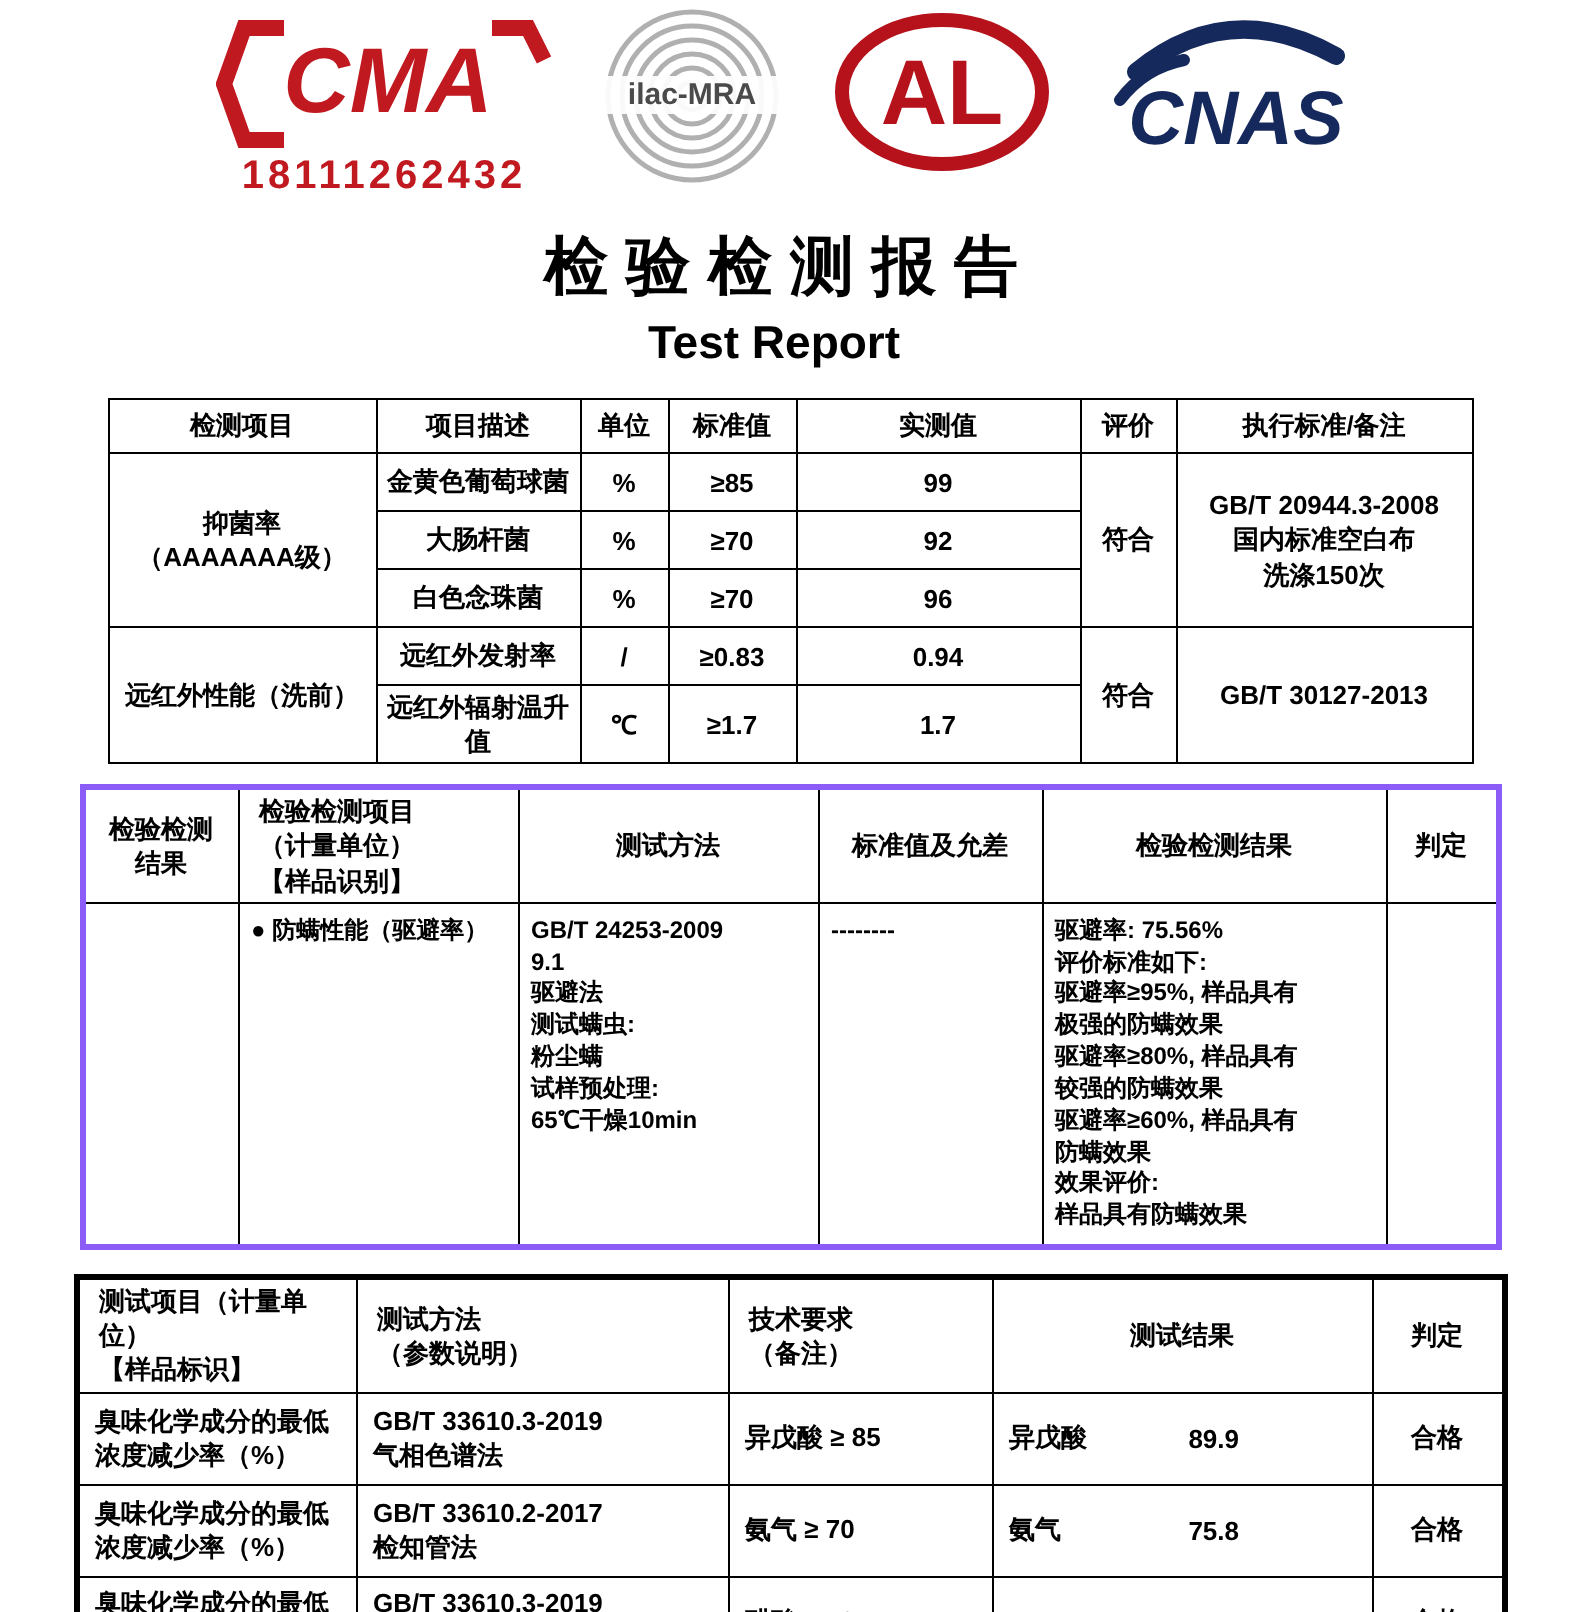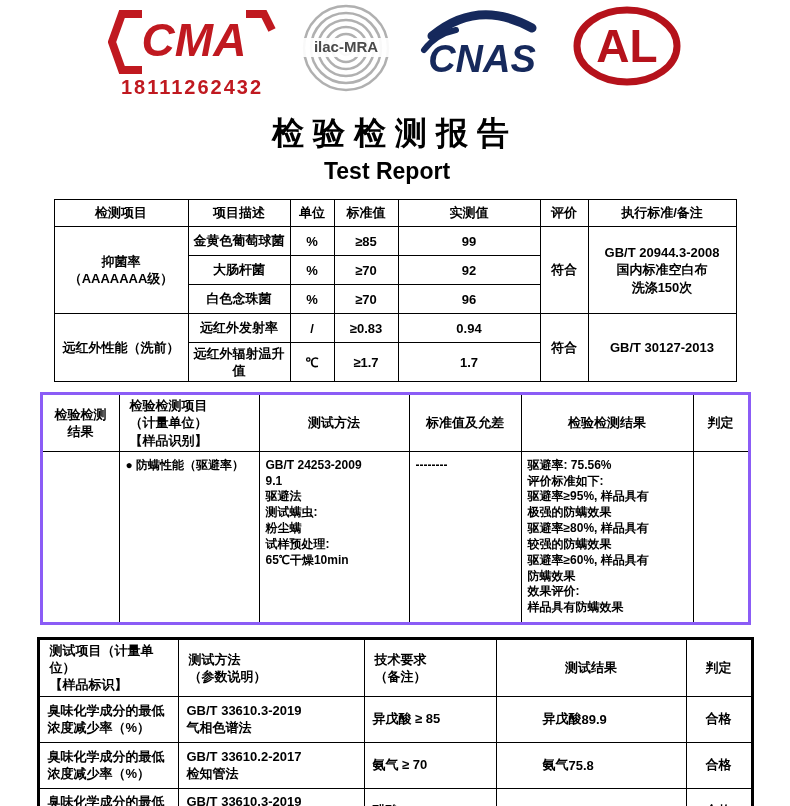--- a/index.html
+++ b/index.html
@@ -29,21 +29,21 @@
   .t2 th { height:54px; text-align:center; vertical-align:middle; }
   .t2 th.left { text-align:left; padding-left:10px;margin-top:19px; }
   .t2 td { height:150px; vertical-align:top; text-align:left; font-weight:bold; font-size:12px; padding:6px 6px; }
 
   
   .t3 { width:714px; margin-top:12px; border:3px solid #000; }
   .t3 th { height:50px; vertical-align:middle; text-align:left; padding-left:10px; }
   .t3 th.center { text-align:center; padding-left:3px; }
   .t3 td { height:46px; vertical-align:middle; font-weight:bold; text-align:left; padding:2px 8px; }
   .t3 td.center { text-align:center; padding:2px 3px; }
-  .result-pair { display:flex; justify-content:flex-start; align-items:center; padding-right:58px;margin-left:38px; }
+  .result-pair { display:flex; justify-content:space-between; align-items:center; padding-right:58px; }
 </style>
 </head>
 <body>
 
 <div class="page">
 
   <div class="logos">
     <div class="logo">
       <svg width="168" height="96" viewBox="0 0 168 96">
         <path d="M34 10 L14 10 L4 38 L14 66 L34 66" fill="none" stroke="#c01920" stroke-width="8"></path>
@@ -60,31 +60,31 @@
         <circle cx="44" cy="44" r="28" fill="none" stroke="#b0b0b0" stroke-width="2.5"></circle>
         <circle cx="44" cy="44" r="21" fill="none" stroke="#b0b0b0" stroke-width="2.5"></circle>
         <circle cx="44" cy="44" r="14" fill="none" stroke="#b0b0b0" stroke-width="2.5"></circle>
         <circle cx="44" cy="44" r="7" fill="none" stroke="#b0b0b0" stroke-width="2.5"></circle>
         <rect x="0" y="34" width="88" height="19" fill="#ffffff" opacity="0.92"></rect>
         <text x="44" y="48" text-anchor="middle" font-size="15" font-weight="bold" fill="#4a4a4a">ilac-MRA</text>
       </svg>
     </div>
 
     <div class="logo">
+      <svg width="110" height="84" viewBox="0 0 110 84">
+        <ellipse cx="55" cy="42" rx="50" ry="36" fill="none" stroke="#b5121b" stroke-width="7"></ellipse>
+        <text x="55" y="58" text-anchor="middle" font-size="46" font-weight="bold" fill="#b5121b">AL</text>
+      </svg>
+    </div>
+
+    <div class="logo">
       <svg width="130" height="84" viewBox="0 0 130 84">
         <path d="M16 32 Q62 -6 116 24" fill="none" stroke="#16295c" stroke-width="9" stroke-linecap="round"></path>
         <path d="M8 46 Q20 30 40 26" fill="none" stroke="#16295c" stroke-width="6" stroke-linecap="round"></path>
         <text x="66" y="68" text-anchor="middle" font-size="38" font-weight="bold" font-style="italic" fill="#16295c">CNAS</text>
-      </svg>
-    </div>
-
-    <div class="logo">
-      <svg width="110" height="84" viewBox="0 0 110 84">
-        <ellipse cx="55" cy="42" rx="50" ry="36" fill="none" stroke="#b5121b" stroke-width="7"></ellipse>
-        <text x="55" y="58" text-anchor="middle" font-size="46" font-weight="bold" fill="#b5121b">AL</text>
       </svg>
     </div>
   </div>
 
   <div class="title-zh">检验检测报告</div>
   <div class="title-en">Test Report</div>
 
   <table class="t1">
     <colgroup>
       <col style="width:134px">

